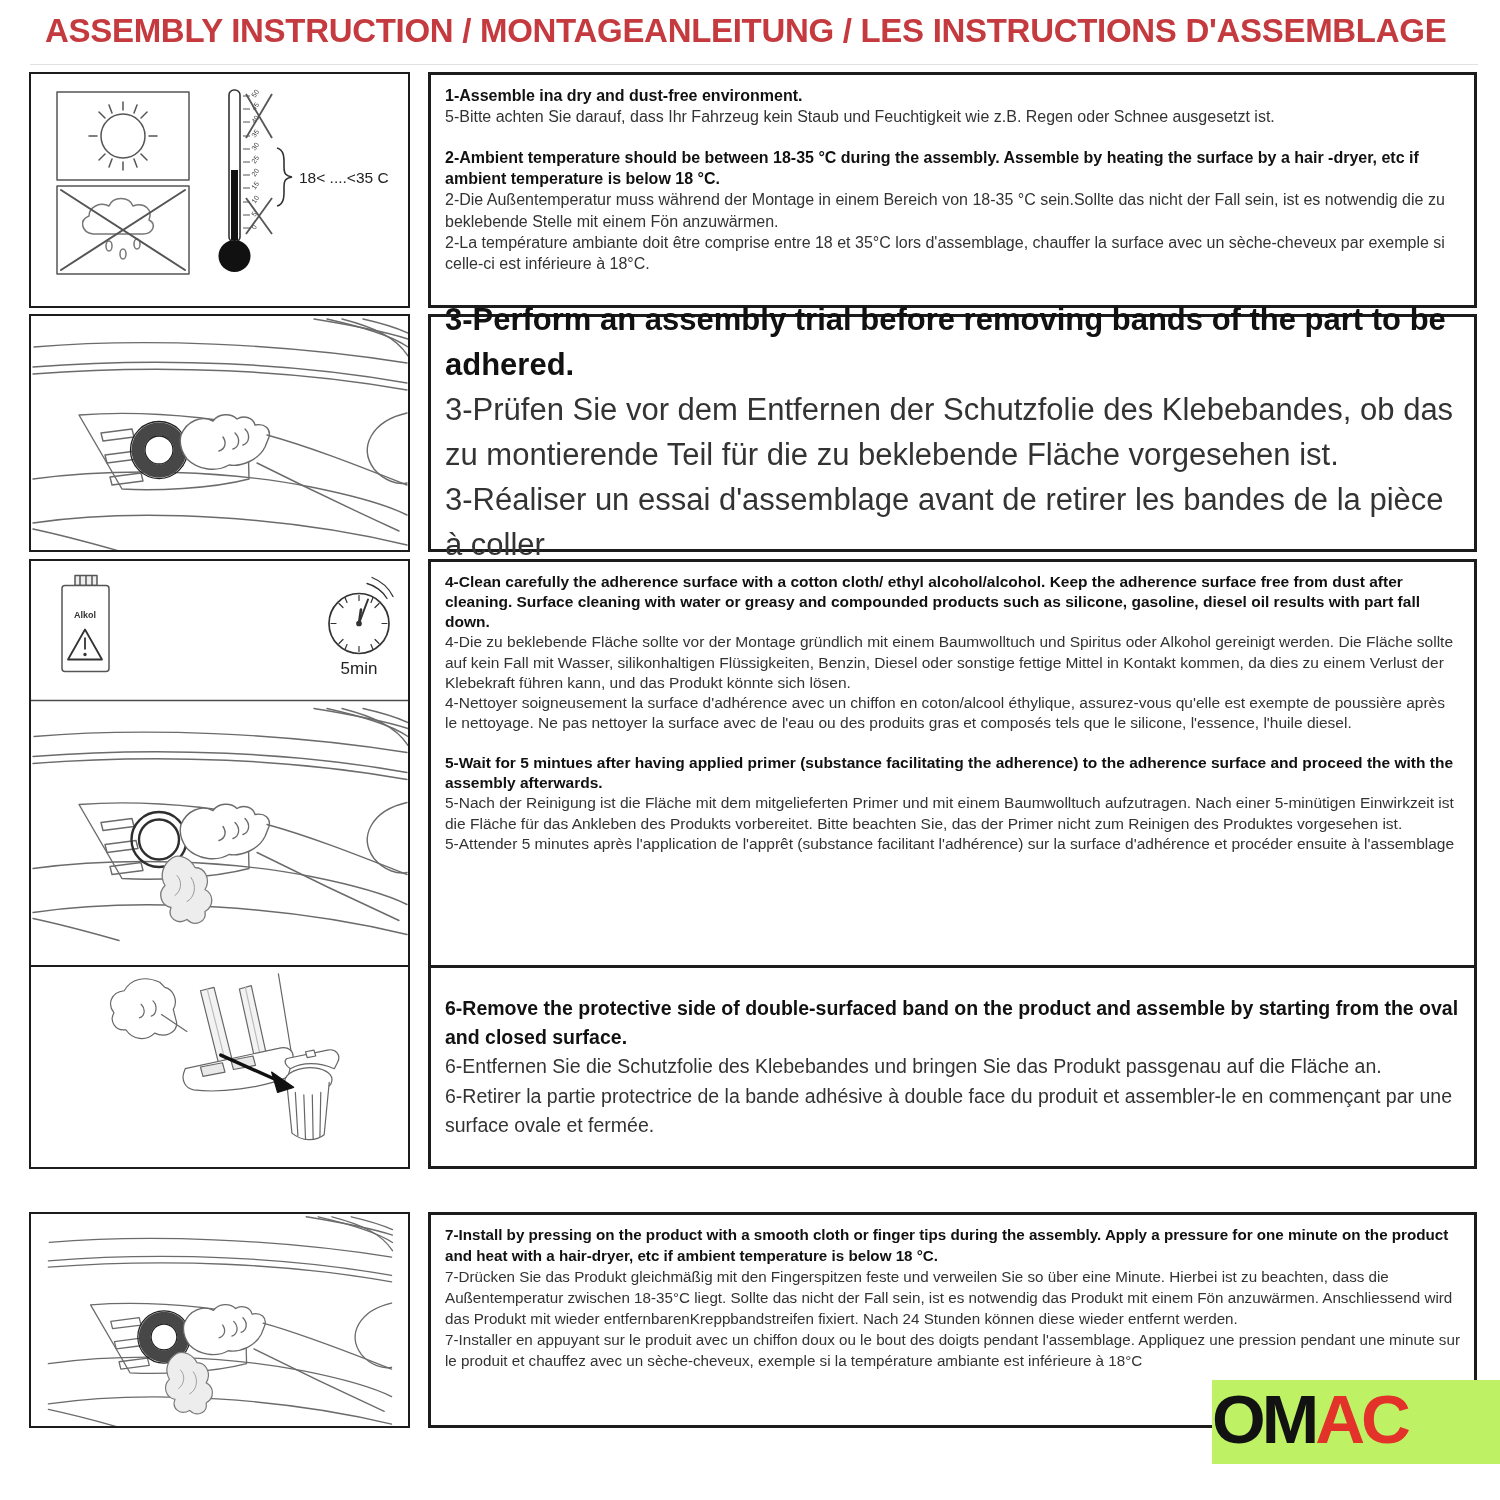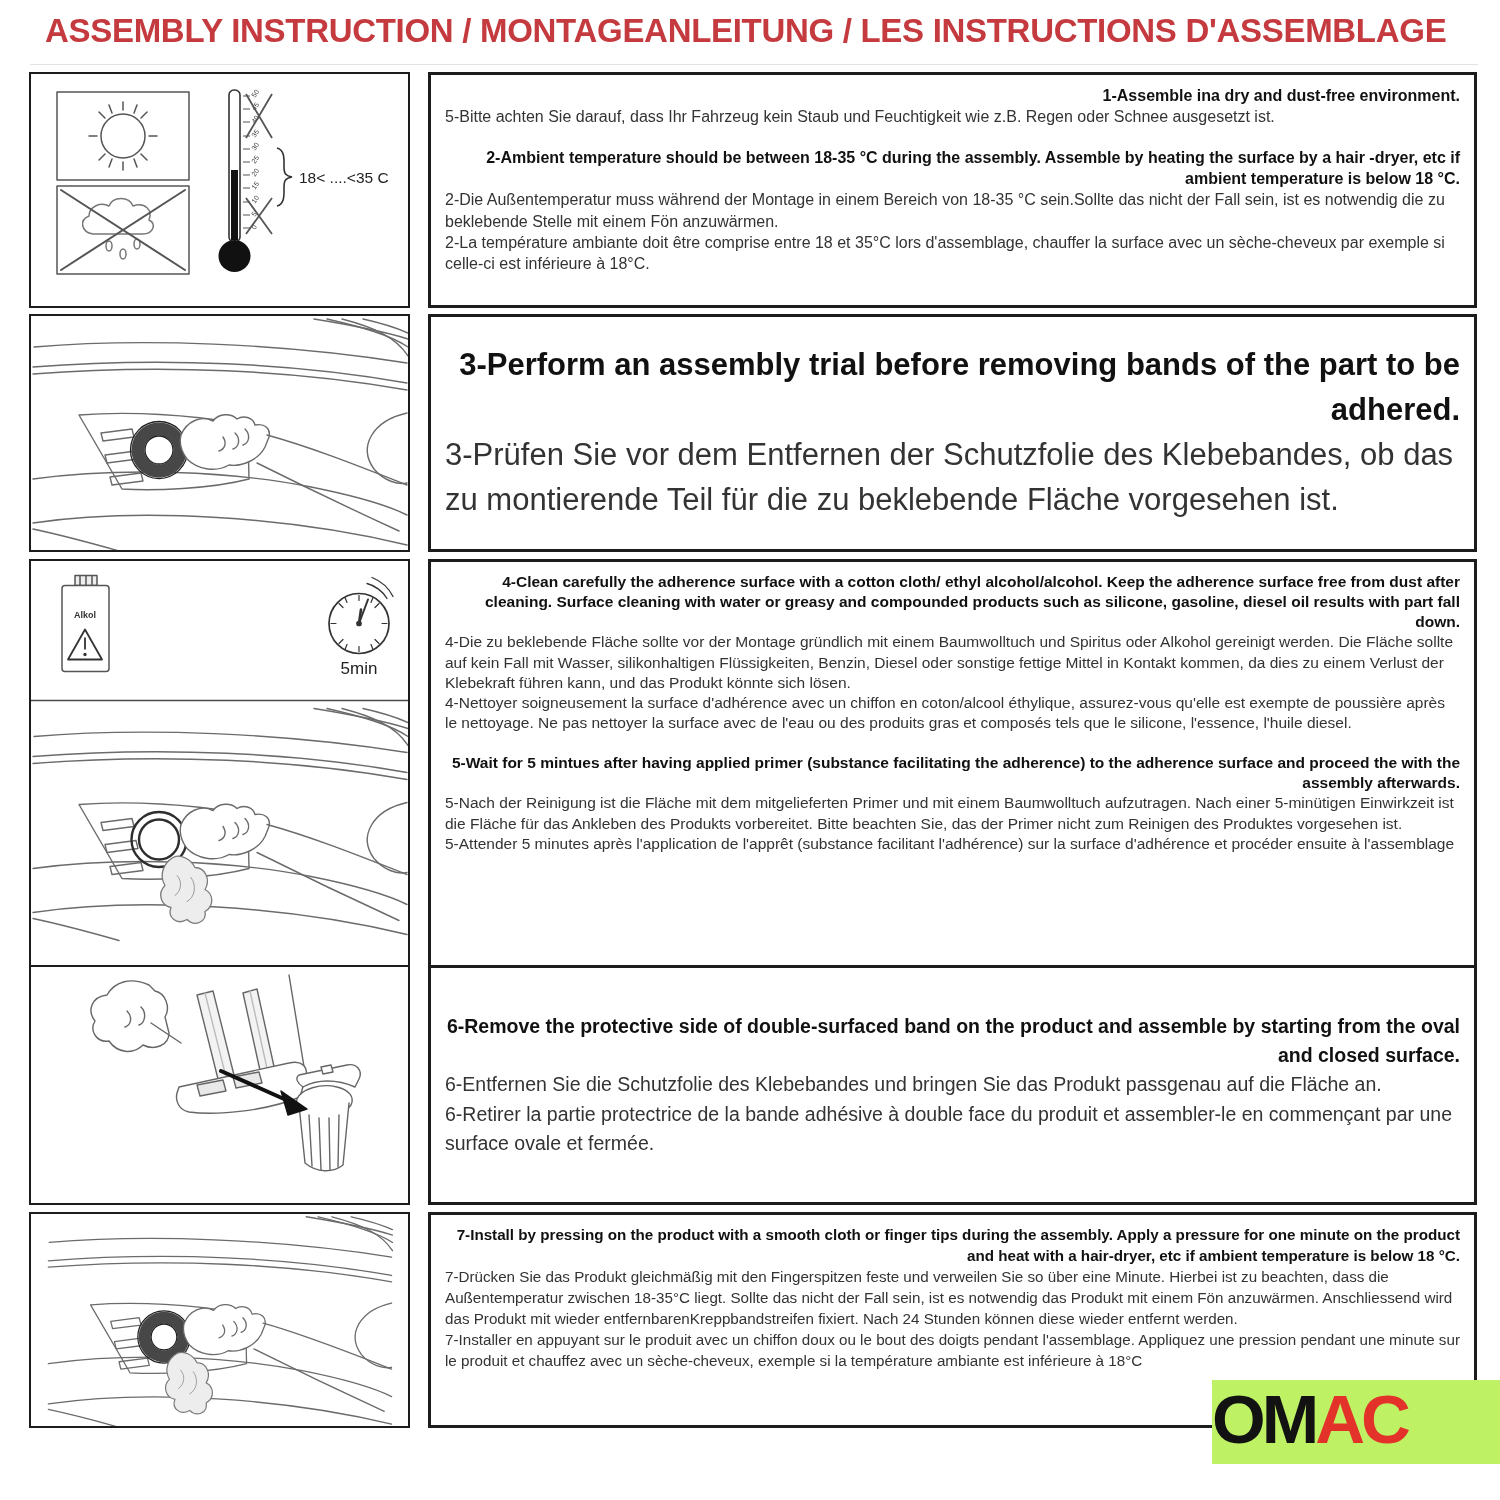--- a/index.html
+++ b/index.html
@@ -17,33 +17,33 @@
     position:absolute;left:29px;width:381px;background:#fff;
     border:2px solid #1c1c1c;box-sizing:border-box;
   }
   .illus svg{display:block;width:100%;height:100%;}
   .textbox{
     position:absolute;left:428px;width:1049px;background:#fff;
     border:3px solid #1c1c1c;box-sizing:border-box;
     padding:10px 14px;
   }
   .textbox p{margin:0;color:#333;}
-  .textbox p.b{font-weight:bold;color:#111;text-align:right;}
+  .textbox p.b{font-weight:bold;color:#111;}
   .textbox p.gap{margin-top:20px;}
   .t1 p{font-size:16px;line-height:1.32;}
   .t2{display:flex;flex-direction:column;justify-content:center;}
   .t2 p{font-size:31px;line-height:1.45;}
   .t3 p{font-size:15.5px;line-height:1.3;}
   .t4{display:flex;flex-direction:column;justify-content:center;}
   .t4 p{font-size:19.5px;line-height:1.5;}
   .t5 p{font-size:15.2px;line-height:1.38;}
   #ill1,#txt1{top:72px;height:236px;}
   #ill2,#txt2{top:314px;height:238px;}
   #ill3,#txt3{top:559px;height:416px;}
-  #ill4,#txt4{top:965px;height:240px;}
+  #ill4,#txt4{top:965px;height:204px;}
   #ill5,#txt5{top:1212px;height:216px;}
   #logo{
     position:absolute;left:1212px;top:1380px;width:288px;height:84px;
     background:#bef264;z-index:6;display:flex;align-items:flex-start;
     font-family:Liberation Sans, sans-serif;font-weight:bold;
     font-size:69px;line-height:80px;letter-spacing:-4px;white-space:nowrap;
   }
   #logo .lb{color:#121212;}
   #logo .lr{color:#e2322a;}
   .defs-holder{position:absolute;width:0;height:0;overflow:hidden;}
@@ -181,20 +181,21 @@
 <div class="illus" id="ill2">
   <svg viewBox="0 0 377 234">
     <use href="#car-base"></use>
     <use href="#ring-dark"></use>
     <use href="#hand-arm"></use>
   </svg>
 </div>
 <div class="textbox t2" id="txt2">
   <p class="b">3-Perform an assembly trial before removing bands of the part to be adhered.</p>
   <p>3-Prüfen Sie vor dem Entfernen der Schutzfolie des Klebebandes, ob das zu montierende Teil für die zu beklebende Fläche vorgesehen ist.</p>
+  <p>3-Réaliser un essai d'assemblage avant de retirer les bandes de la pièce à coller</p>
 </div>
 
 <div class="illus" id="ill3">
   <svg viewBox="0 0 377 395">
     <g fill="none" stroke="#555" stroke-width="1.5" stroke-linejoin="round">
       <rect x="44" y="6" width="22" height="10" fill="#eee"></rect>
       <line x1="49" y1="6" x2="49" y2="16"></line>
         <line x1="55" y1="6" x2="55" y2="16"></line>
         <line x1="61" y1="6" x2="61" y2="16"></line>
       <rect x="31" y="16" width="47" height="86" rx="3" fill="#ffffff"></rect>

